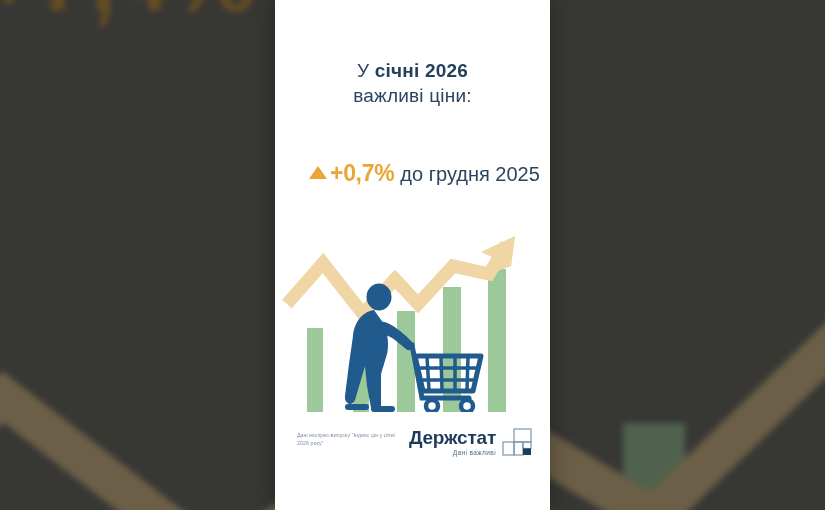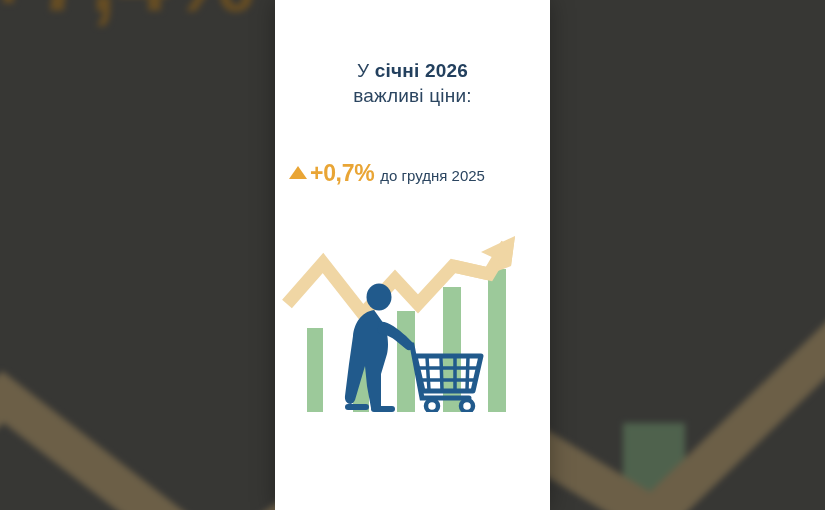--- a/index.html
+++ b/index.html
@@ -35,28 +35,28 @@
 
   .title{
     position:absolute;left:0;right:0;top:58px;text-align:center;
     color:#2b4560;font-size:19px;line-height:25px;letter-spacing:.2px;
   }
   .title .ln{display:block;}
   .title b{font-weight:700;color:#23405e;}
 
   .rows{position:absolute;left:0;right:0;top:160px;}
   .row{display:flex;align-items:baseline;justify-content:flex-start;
-       padding-left:14px;margin-bottom:9px;}
+       padding-left:34px;margin-bottom:9px;}
   .tri{
     width:0;height:0;align-self:center;
     border-left:9px solid transparent;border-right:9px solid transparent;
     border-bottom:13px solid #e9a535;margin-right:3px;position:relative;top:-1px;
   }
   .pct{color:#e9a535;font-weight:700;font-size:23px;letter-spacing:-.3px;}
-  .cmp{color:#2b4560;font-size:15px;margin-left:6px;}
+  .cmp{color:#2b4560;font-size:20px;margin-left:6px;}
 
   
   .illu{position:absolute;left:0;top:236px;width:275px;height:176px;}
   .illu svg{display:block;}
 
   
   .footer{position:absolute;left:0;right:0;bottom:34px;height:46px;}
   .note{
     position:absolute;left:22px;top:2px;width:110px;
     color:#7b8ea3;font-size:5.2px;line-height:7.5px;letter-spacing:.1px;
@@ -142,15 +142,36 @@
           <path d="M140 120 L206 120 L198 155 L148 155 Z" stroke-width="5" stroke-linejoin="round"></path>
           <path d="M143 132 L203 132 M146 144 L200 144" stroke-width="3.5"></path>
           <path d="M152 121 L154 154 M166 121 L167 154 M180 121 L180 154 M193 121 L192 154" stroke-width="3.5"></path>
           <circle cx="157" cy="170" r="6" stroke-width="4.5"></circle>
           <circle cx="192" cy="170" r="6" stroke-width="4.5"></circle>
         </g>
 
       </svg>
     </div>
 
+    <div class="footer">
+      <div class="note">Дані експрес-випуску "Індекс цін у січні 2026 року"</div>
+
+      <div class="logo">
+        <div class="logo-row">
+          <div class="logo-txt">
+            <div class="logo-name">Держстат</div>
+            <div class="logo-tag">Дані важливі</div>
+          </div>
+          <div class="logo-mark">
+            <svg width="30" height="28" viewBox="0 0 30 28">
+              <rect x="12" y="1" width="17" height="13" fill="none" stroke="#7f95ad" stroke-width="1.2"></rect>
+              <rect x="1" y="14" width="11" height="13" fill="none" stroke="#7f95ad" stroke-width="1.2"></rect>
+              <rect x="12" y="14" width="9" height="13" fill="none" stroke="#7f95ad" stroke-width="1.2"></rect>
+              <rect x="21" y="14" width="8" height="6.5" fill="none" stroke="#7f95ad" stroke-width="1.2"></rect>
+              <rect x="21" y="20.5" width="8" height="6.5" fill="#1f3b5c"></rect>
+            </svg>
+          </div>
+        </div>
+      </div>
+    </div>
 
   </div>
 </div>
 
 </body></html>

